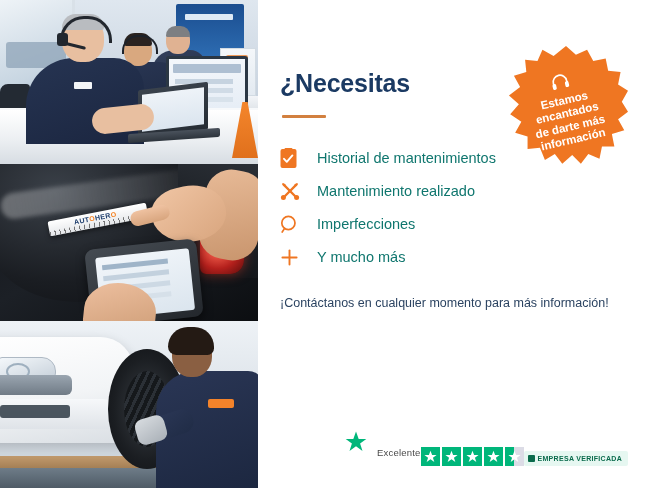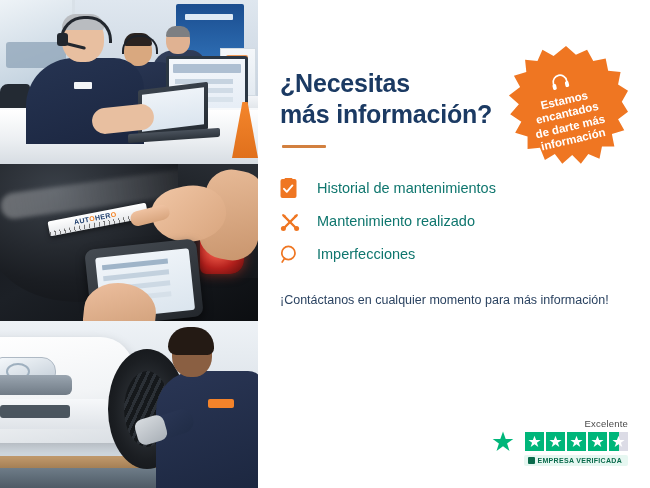--- a/index.html
+++ b/index.html
@@ -478,21 +478,21 @@
     align-items: center;
     gap: 3px;
     padding-bottom: 10px;
   }
   .tp-wordmark {
     color: #191919;
     font-size: 19px;
     font-weight: bold;
     letter-spacing: -0.6px;
   }
-  .tp-rating { display: flex; flex-direction: column; align-items: flex-end; }
+  .tp-rating { display: flex; flex-direction: row; align-items: flex-start; }
   .tp-excelente {
     color: #4a4a4a;
     font-size: 9.5px;
     letter-spacing: .2px;
     margin-bottom: 3px;
   }
   .tp-stars { display: flex; gap: 2px; }
   .tp-star {
     width: 19px; height: 19px;
     background: #00b67a;
@@ -601,21 +601,20 @@
       <div class="p3-tech-arm"></div>
       <div class="p3-glove"></div>
     </div>
 
   </div>
 
   <div class="content">
 
     <h1 class="headline">
       <span class="headline-line">¿Necesitas</span>
-      <span class="headline-line">más información?</span>
     </h1>
 
     <div class="rule"></div>
 
     <div class="badge">
       <div class="badge-inner">
         <span class="badge-icon">
           <svg width="18" height="15" viewBox="0 0 24 20" fill="none">
             <path d="M3 14V11a9 9 0 0 1 18 0v3" stroke="#ffffff" stroke-width="2.2" stroke-linecap="round"></path>
             <rect x="1" y="12" width="5" height="8" rx="2.2" fill="#ffffff"></rect>
@@ -664,20 +663,31 @@
         <span class="feature-icon">
           <svg width="19" height="19" viewBox="0 0 19 19" fill="none">
             <circle cx="8.4" cy="8" r="6.6" stroke="#ef7622" stroke-width="1.7"></circle>
             <path d="M4.6 13.4L2.2 17" stroke="#ef7622" stroke-width="1.7" stroke-linecap="round"></path>
           </svg>
         </span>
         <span class="feature-label">Imperfecciones</span>
       </li>
 
 
+      <li class="feature">
+        <span class="feature-icon">
+          <svg width="19" height="19" viewBox="0 0 19 19">
+            <g stroke="#ef7622" stroke-width="1.9" stroke-linecap="round">
+              <path d="M9.5 2.4v14.2"></path>
+              <path d="M2.4 9.5h14.2"></path>
+            </g>
+          </svg>
+        </span>
+        <span class="feature-label">Y mucho más</span>
+      </li>
 
     </ul>
 
     <p class="contact">
       <span>¡Contáctanos en cualquier momento para más información!</span>
     </p>
 
     <div class="trustpilot">
 
       <div class="tp-logo">

